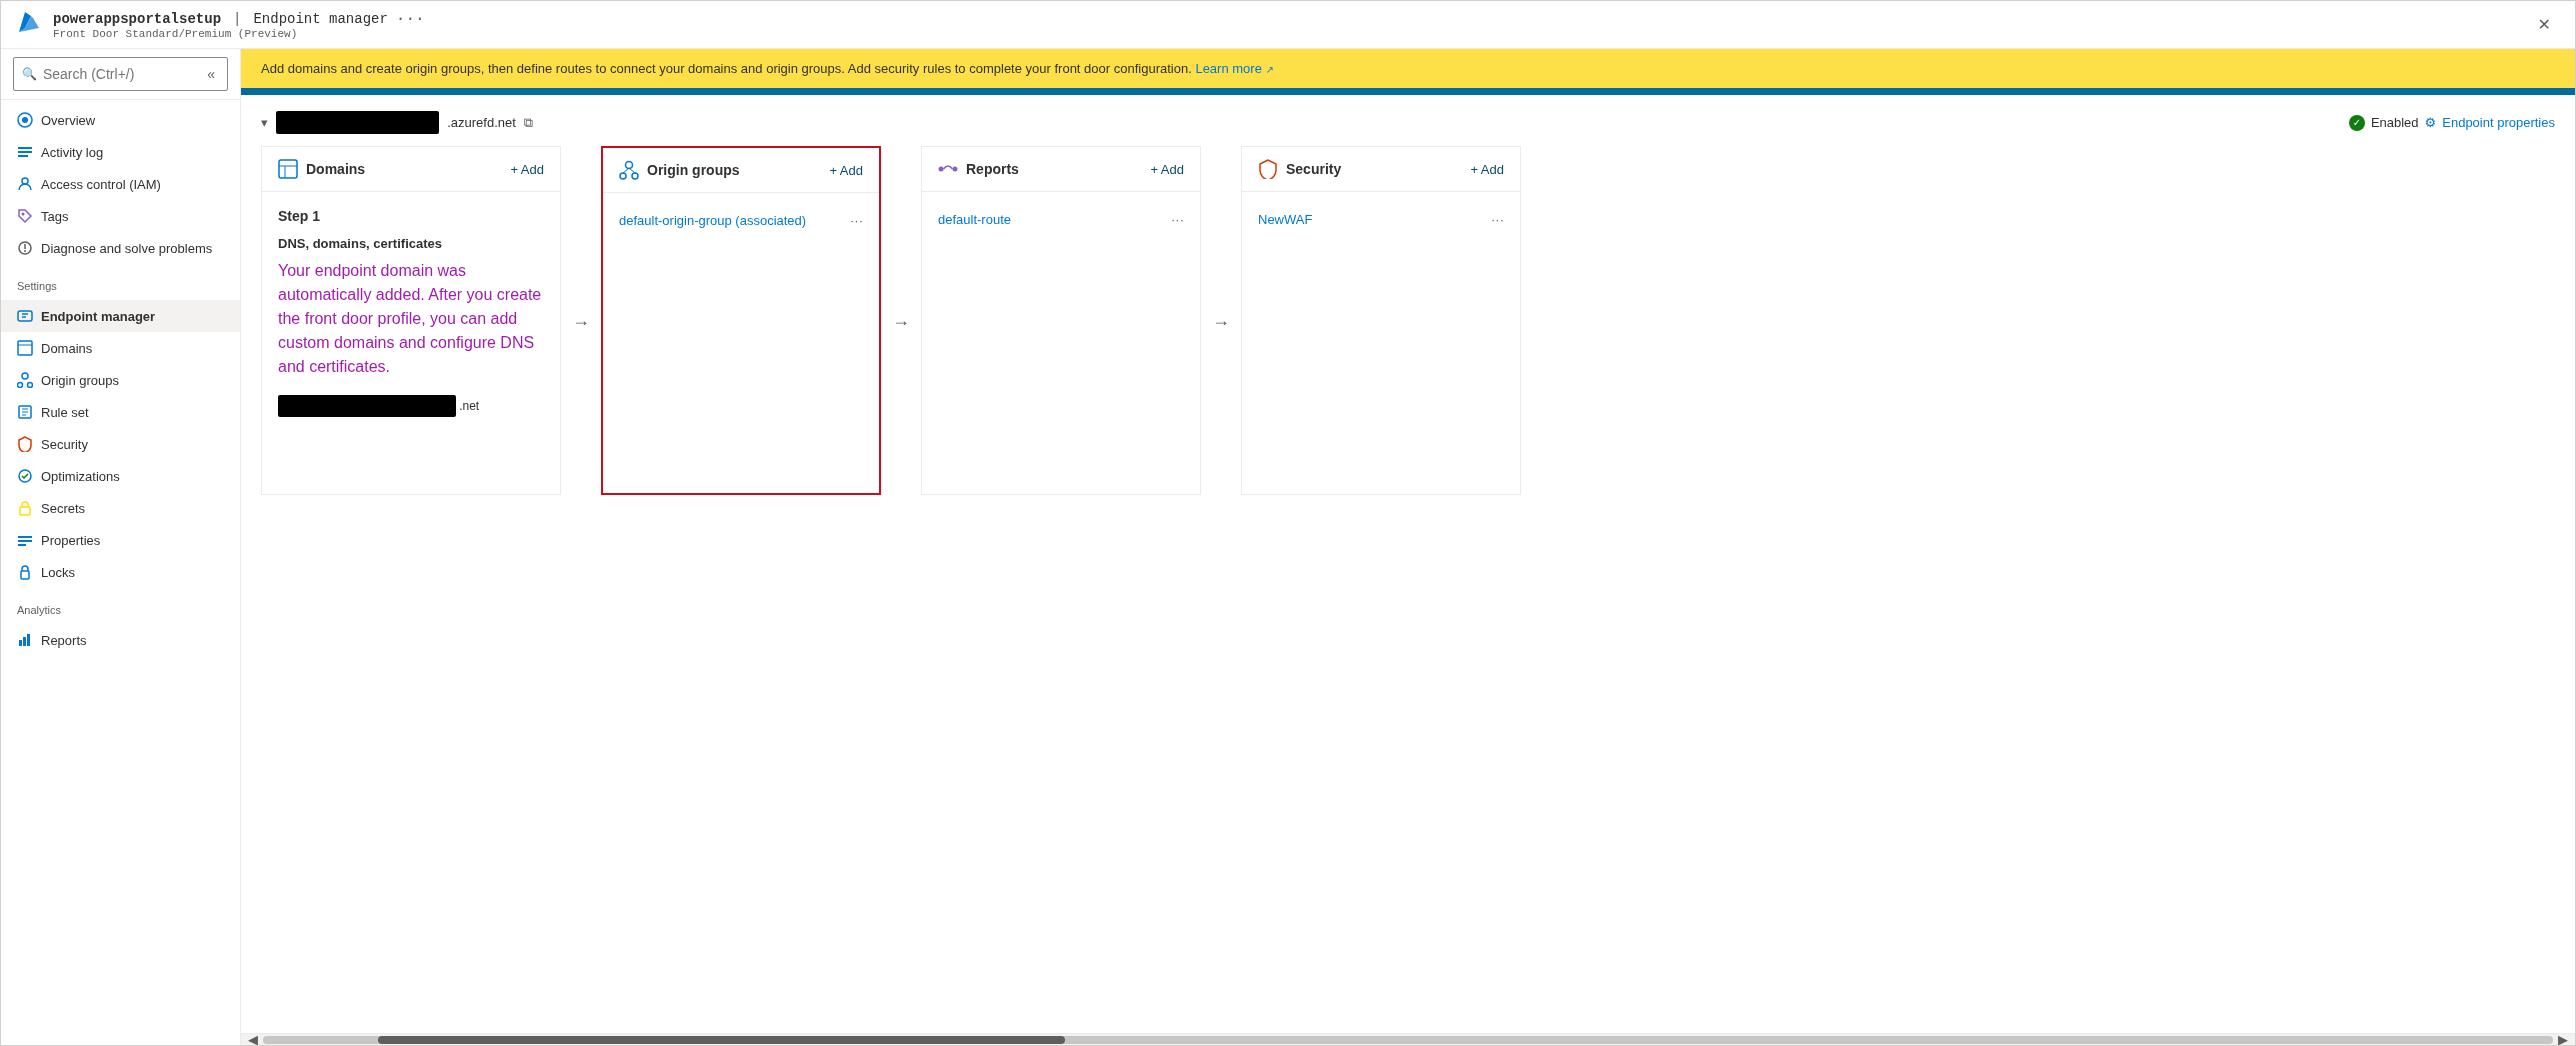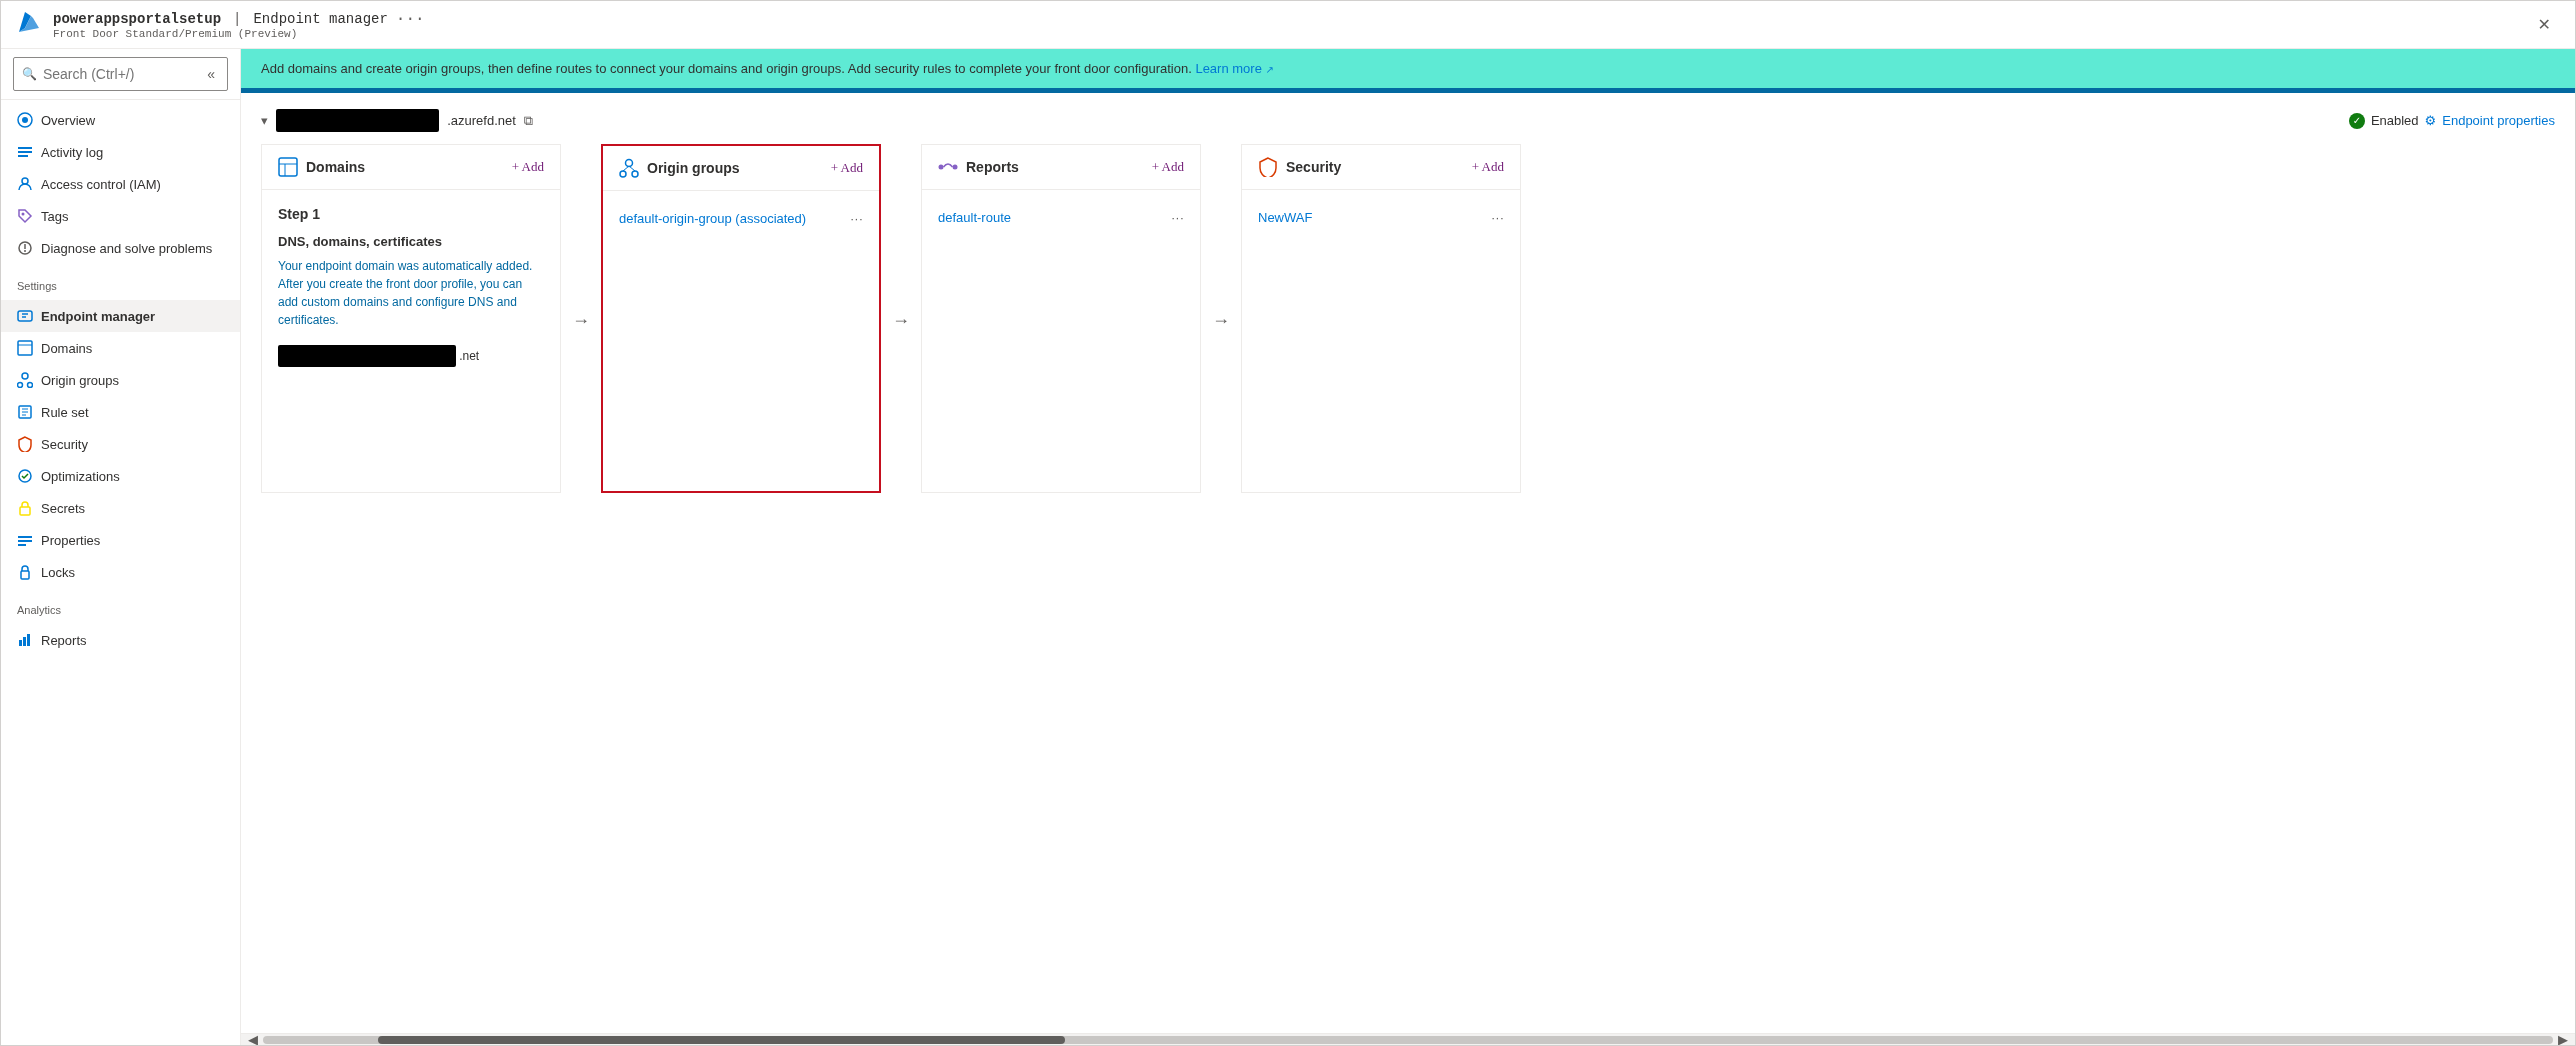--- a/index.html
+++ b/index.html
@@ -27,48 +27,48 @@
     .collapse-btn { margin-left: auto; cursor: pointer; color: #605e5c; font-size: 14px; padding: 4px; }
     
     .nav-section { padding: 4px 0; }
     .nav-item { display: flex; align-items: center; padding: 8px 16px; cursor: pointer; gap: 8px; color: #323130; font-size: 13px; }
     .nav-item.active { background: #f3f2f1; font-weight: 600; }
     .nav-icon { width: 16px; height: 16px; display: flex; align-items: center; justify-content: center; flex-shrink: 0; }
     .section-label { padding: 12px 16px 4px; font-size: 11px; font-weight: 400; color: #605e5c; text-transform: none; }
     
     .content-area { flex: 1; overflow: auto; padding: 0; display: flex; flex-direction: column; }
     
-    .description-bar { padding: 12px 20px; font-size: 13px; color: #323130; border-bottom: 5px solid #0369a1; background: #5eead4; }
+    .description-bar { padding: 12px 20px; font-size: 13px; color: #323130; border-bottom: 7px solid #0369a1; background: #fde047; }
     .learn-more-link { color: #0078d4; cursor: pointer; text-decoration: none; }
     
     .endpoint-container { padding: 16px 20px; flex: 1; overflow: auto; }
     
     .endpoint-header { display: flex; align-items: center; gap: 8px; margin-bottom: 12px; }
     .collapse-arrow { cursor: pointer; color: #605e5c; }
     .endpoint-status { margin-left: auto; display: flex; align-items: center; gap: 6px; }
     .status-dot { width: 16px; height: 16px; background: #107c10; border-radius: 50%; display: flex; align-items: center; justify-content: center; color: #fff; font-size: 10px; }
     .endpoint-props-link { color: #0078d4; cursor: pointer; display: flex; align-items: flex-start; gap: 4px; }
     
     .cards-container { display: flex; gap: 0; overflow-x: auto; }
     .card { border: 1px solid #edebe9; min-width: 280px; max-width: 300px; background: #fff; }
     .card.selected { border: 2px solid #c50f1f; }
     .card-header { display: flex; align-items: center; padding: 12px 16px; border-bottom: 1px solid #edebe9; gap: 8px; }
     .card-title { font-size: 14px; font-weight: 600; flex: 1; }
-    .add-link { color: #701a75; cursor: pointer; display: flex; align-items: center; gap: 2px; white-space: nowrap; font-family: Liberation Serif, serif; }
+    .add-link { color: #0c4a6e; cursor: pointer; display: flex; align-items: center; gap: 2px; white-space: nowrap; }
     .card-body { padding: 16px; min-height: 300px; }
     .card-icon { width: 20px; height: 20px; flex-shrink: 0; }
     .item-row { display: flex; align-items: flex-start; gap: 4px; padding: 4px 0; }
     .item-link { color: #0078d4; cursor: pointer; }
     .item-dots { color: #605e5c; cursor: pointer; margin-left: auto; }
     
     .arrow-connector { display: flex; align-items: center; justify-content: center; width: 40px; align-self: center; color: #605e5c; font-size: 18px; }
     
     .step-text { font-size: 14px; font-weight: 600; margin-bottom: 12px; }
     .step-subtitle { font-size: 13px; font-weight: 600; margin-bottom: 8px; }
-    .step-desc { font-size: 12px; color: #0369a1; line-height: 1.5; }
+    .step-desc { font-size: 16px; color: #a21caf; line-height: 1.5; }
     
     .scrollbar-container { height: 12px; background: #f3f2f1; border-top: 1px solid #edebe9; display: flex; align-items: center; padding: 0 2px; }
     .scroll-track { flex: 1; height: 8px; background: #c8c6c4; border-radius: 4px; position: relative; }
     .scroll-thumb { position: absolute; left: 5%; width: 30%; height: 100%; background: #605e5c; border-radius: 4px; }
     .scroll-arrow { width: 20px; height: 20px; display: flex; align-items: center; justify-content: center; cursor: pointer; color: #605e5c; }
 
     
     .icon-blue { color: #0078d4; }
     .icon-purple { color: #8661c5; }
     

